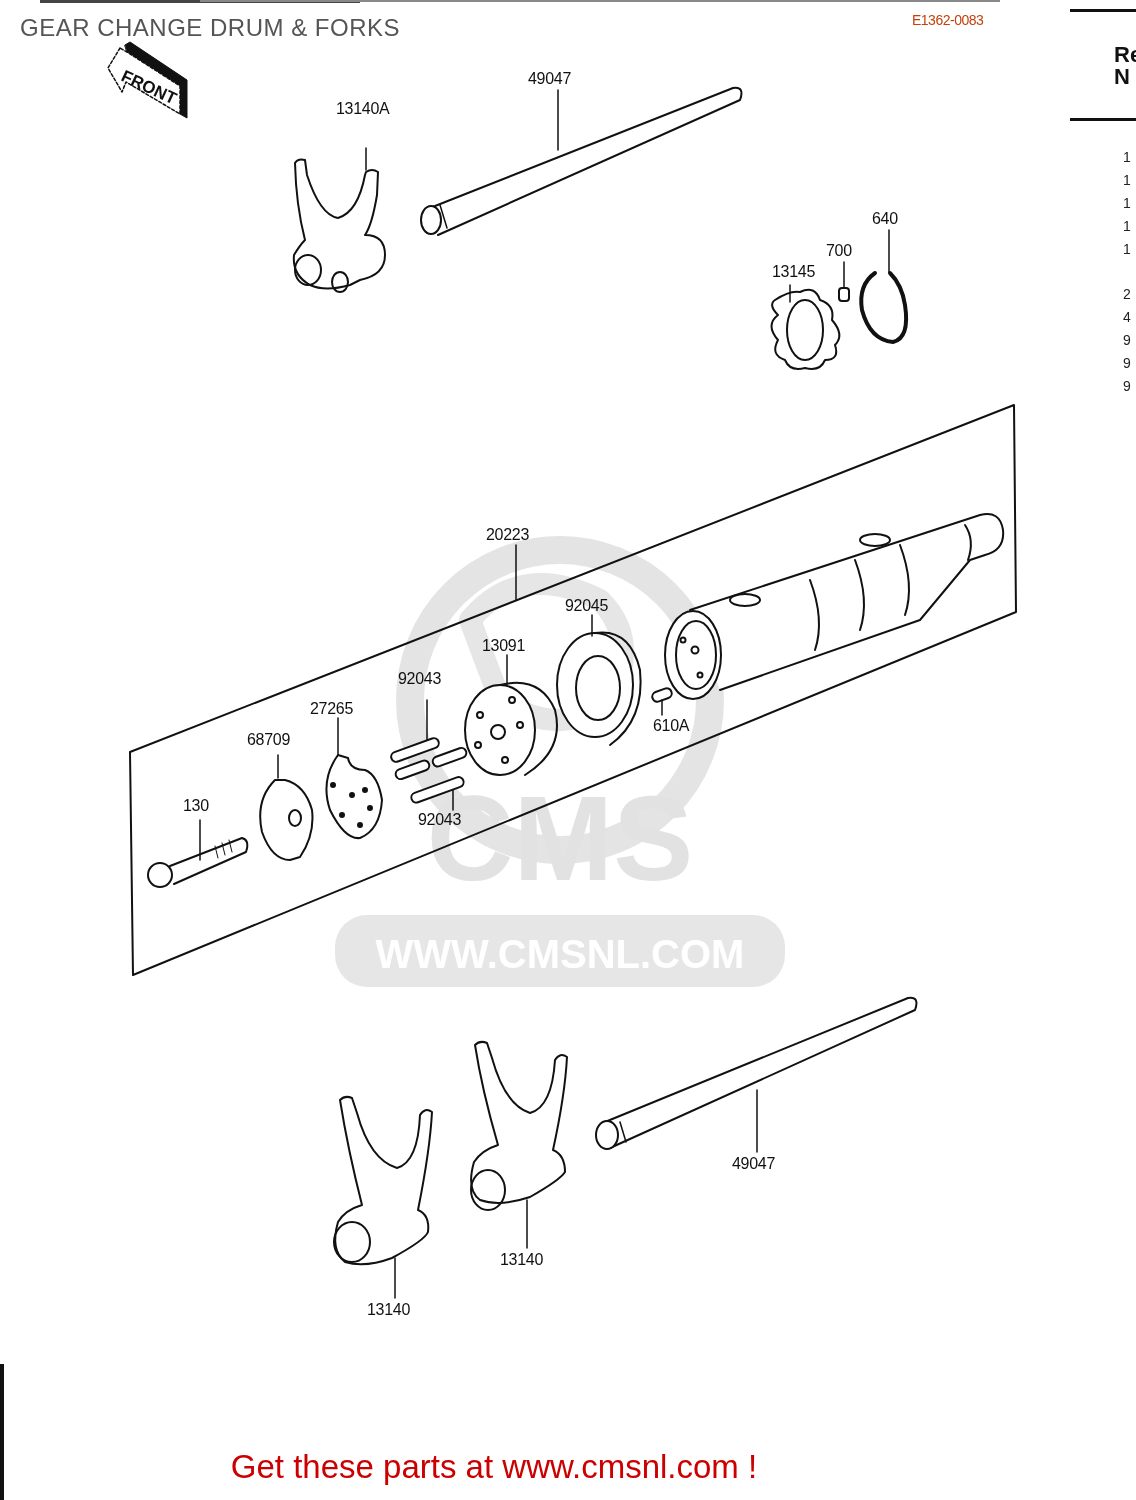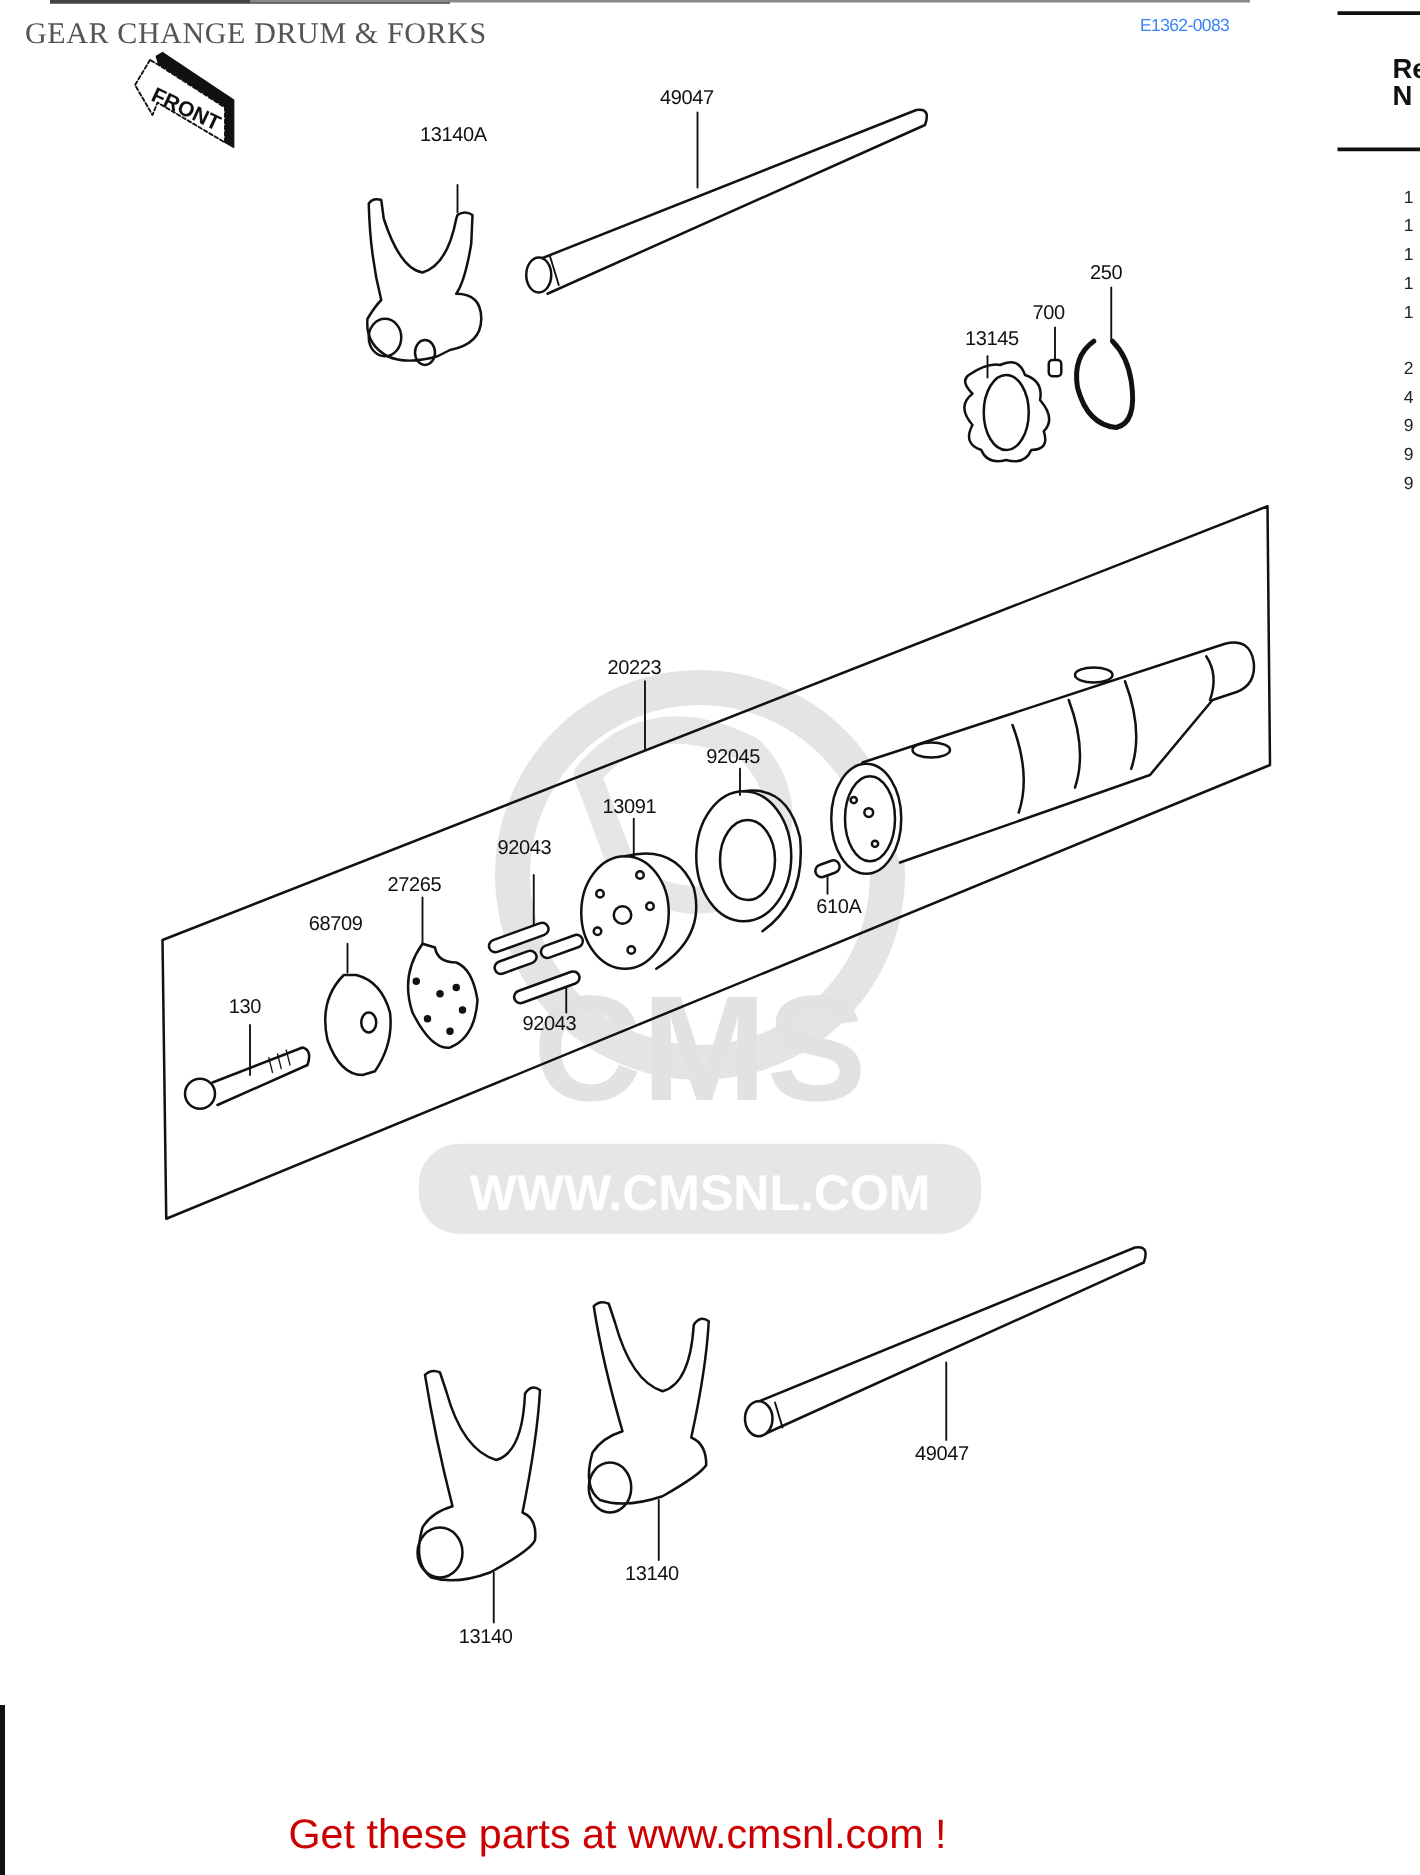--- a/index.html
+++ b/index.html
@@ -1,21 +1,21 @@
 <!DOCTYPE html>
 <html><head>
 <meta charset="utf-8">
 <style>
   html, body { margin: 0; padding: 0; background: #ffffff; }
   body { width: 1136px; height: 1500px; position: relative; overflow: hidden;
          font-family: "Liberation Sans", sans-serif; }
   .topbar { position: absolute; left: 40px; top: 0; width: 320px; height: 3px; background: #444; }
   .topbar2 { position: absolute; left: 200px; top: 0; width: 800px; height: 2px; background: #888; }
-  .title { position: absolute; left: 20px; top: 14px; font-size: 24px; color: #555; letter-spacing: 0.5px; font-family: Liberation Serif, serif; }
-  .code { position: absolute; left: 912px; top: 12px; font-size: 14px; color: #3b82f6; letter-spacing: -0.5px; }
+  .title { position: absolute; left: 20px; top: 14px; font-size: 24px; color: #555; letter-spacing: 0.5px; }
+  .code { position: absolute; left: 912px; top: 12px; font-size: 14px; color: #c2410c; letter-spacing: -0.5px; }
   .ref-rule { position: absolute; left: 1070px; width: 66px; height: 3px; background: #111; }
   .ref-head { position: absolute; left: 1114px; font-weight: bold; font-size: 22px; color: #111; line-height: 22px; }
   .ref-row { position: absolute; left: 1123px; font-size: 14px; color: #222; }
   .lbl { position: absolute; font-size: 16px; color: #111; letter-spacing: -0.3px; text-align: right; }
   .diagram { position: absolute; left: 0; top: 0; }
   .footer { position: absolute; left: 0; width: 988px; top: 1448px; text-align: center;
             font-size: 33px; color: #cc0000; }
   .leftbar { position: absolute; left: 0; top: 1364px; width: 4px; height: 136px; background: #111; }
 </style>
 </head>
@@ -181,21 +181,21 @@
   <g>
     <path d="M605 1122 L908 998 Q920 996 915 1010 L610 1148" fill="#fff"></path>
     <ellipse cx="607" cy="1135" rx="11" ry="14" fill="#fff"></ellipse>
     <line x1="620" y1="1122" x2="626" y2="1142" stroke-width="1.5"></line>
     <line x1="757" y1="1090" x2="757" y2="1152" stroke-width="1.5"></line>
   </g>
 </svg>
 
 <div class="lbl" style="left:336px;top:100px">13140A</div>
 <div class="lbl" style="left:528px;top:70px">49047</div>
-<div class="lbl" style="left:872px;top:210px">250</div>
+<div class="lbl" style="left:872px;top:210px">640</div>
 <div class="lbl" style="left:826px;top:242px">700</div>
 <div class="lbl" style="left:772px;top:263px">13145</div>
 <div class="lbl" style="left:486px;top:526px">20223</div>
 <div class="lbl" style="left:565px;top:597px">92045</div>
 <div class="lbl" style="left:482px;top:637px">13091</div>
 <div class="lbl" style="left:398px;top:670px">92043</div>
 <div class="lbl" style="left:310px;top:700px">27265</div>
 <div class="lbl" style="left:247px;top:731px">68709</div>
 <div class="lbl" style="left:653px;top:717px">610A</div>
 <div class="lbl" style="left:183px;top:797px">130</div>

